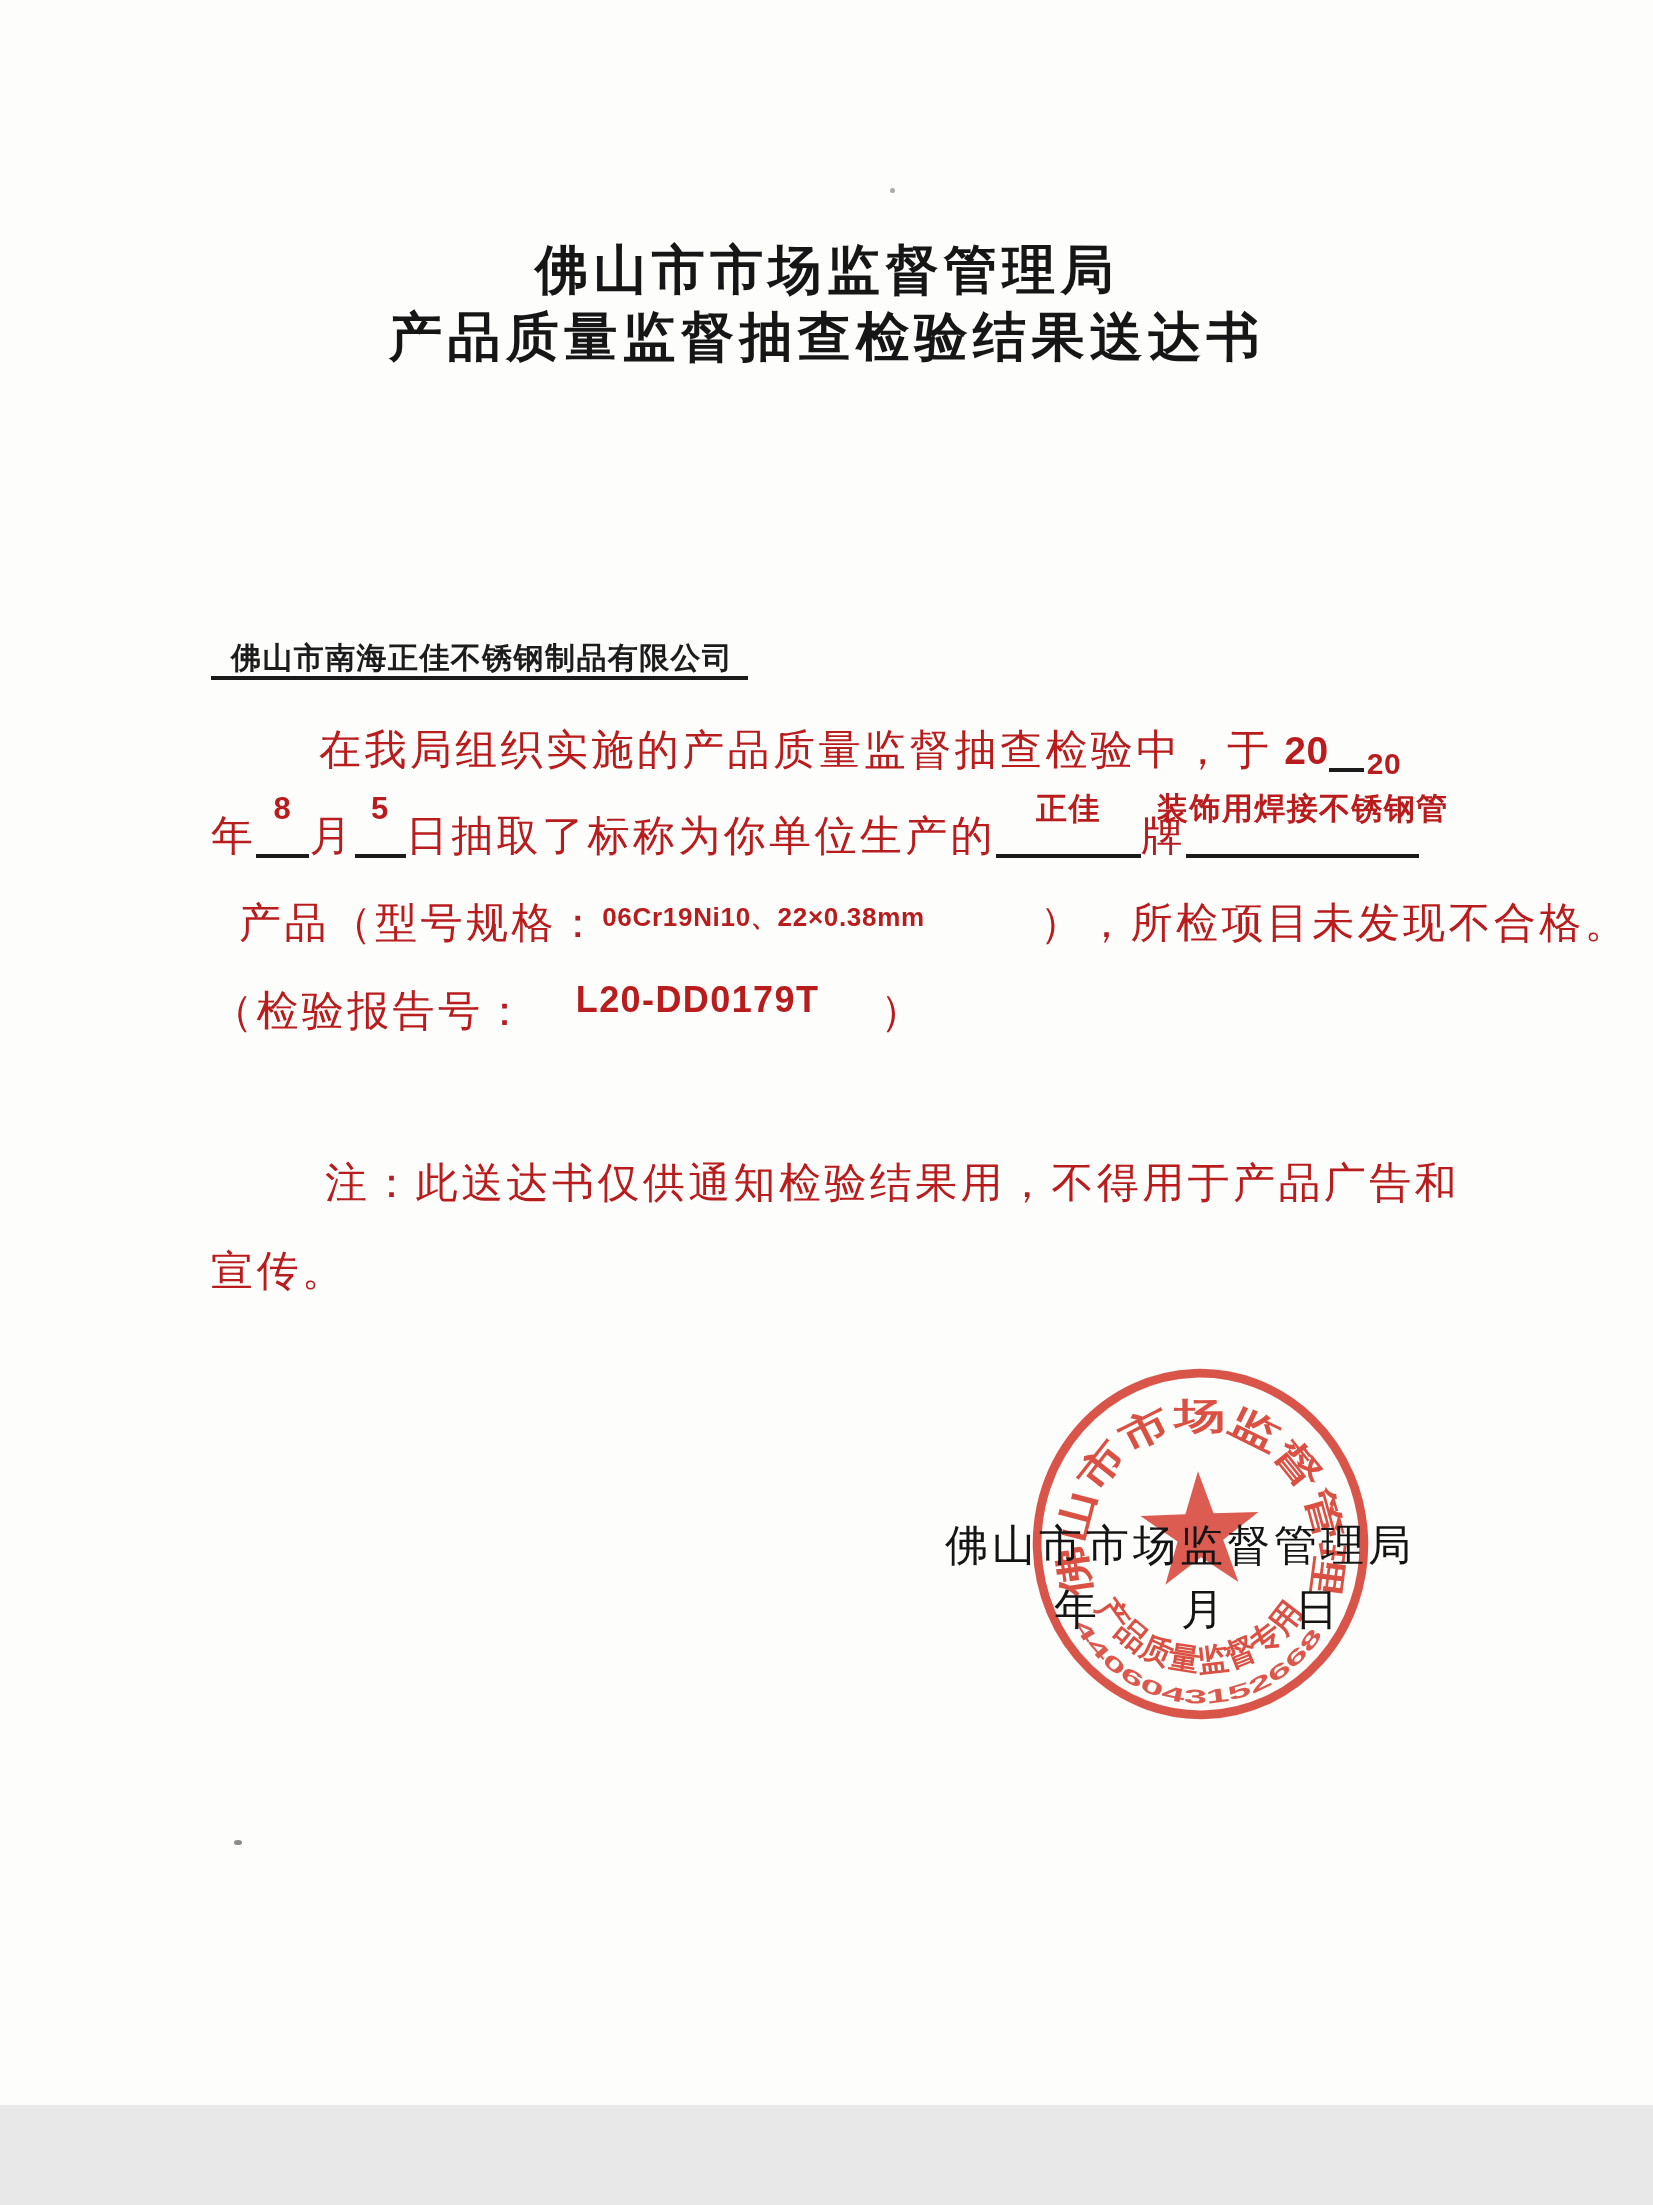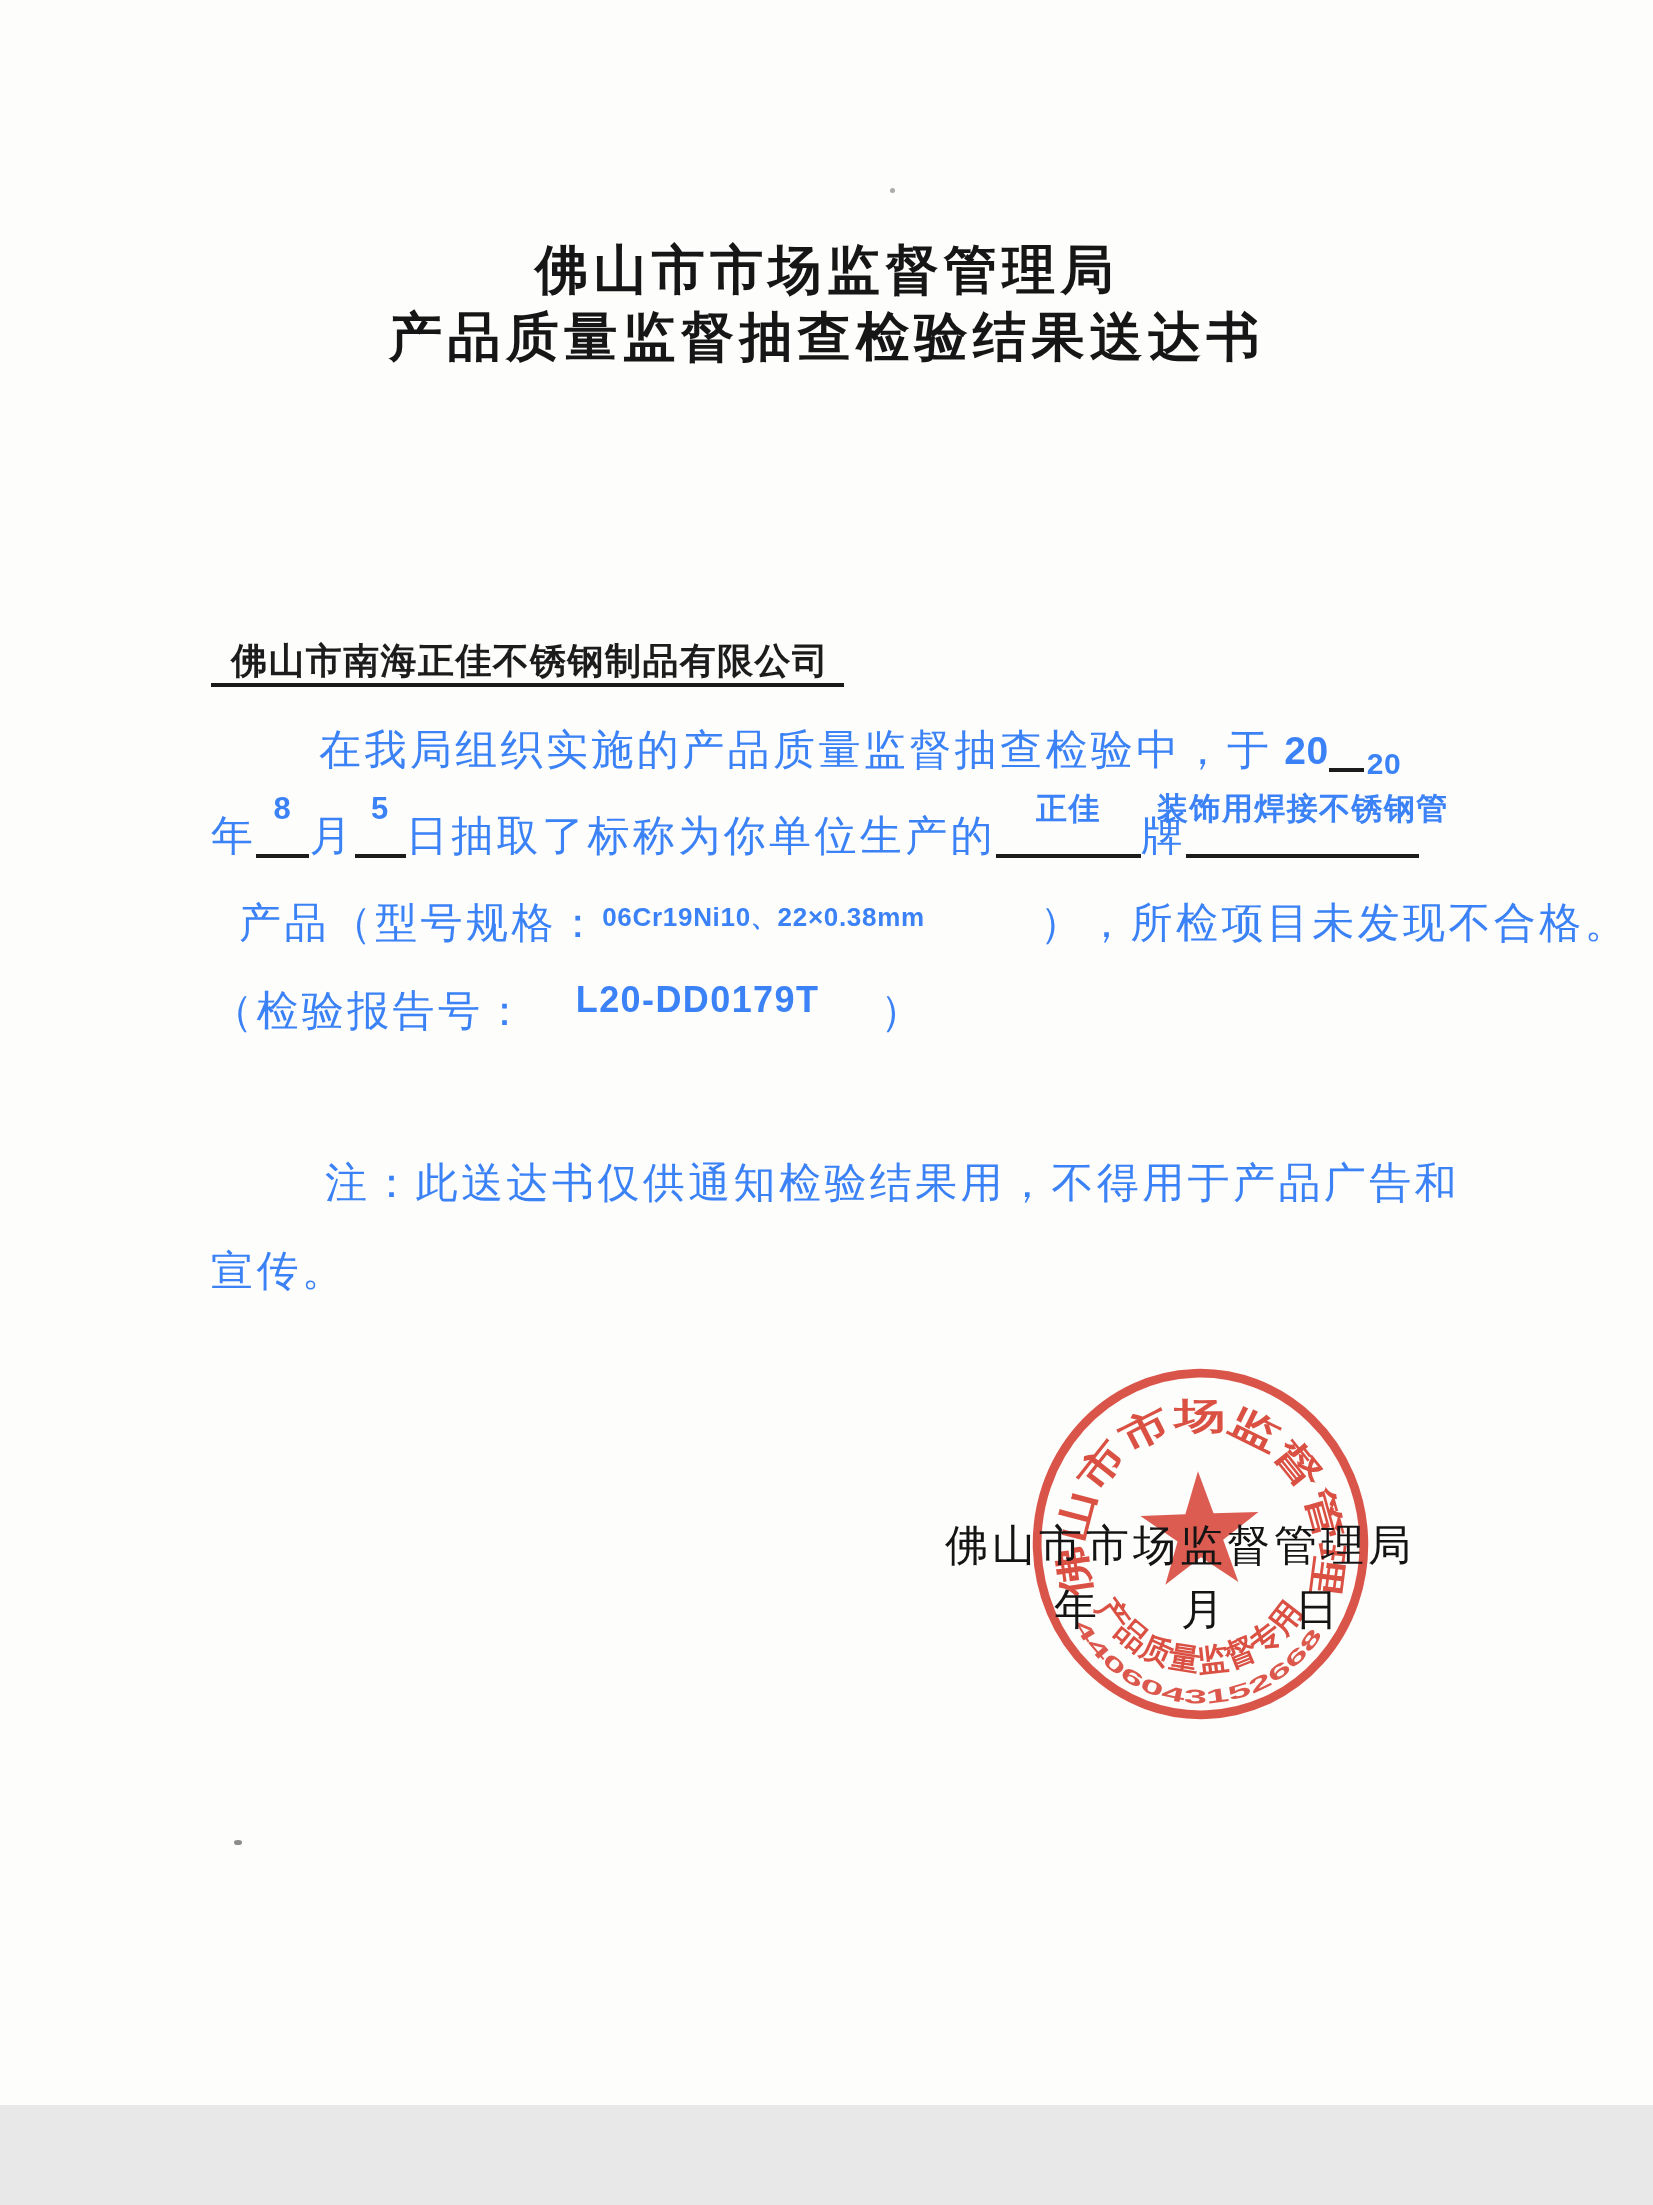--- a/index.html
+++ b/index.html
@@ -22,33 +22,33 @@
     letter-spacing:5.4px;
     color:#161616;
   }
   .t1{top:243px;}
   .t2{top:310px;}
   
   .company{
     position:absolute;left:211px;top:642px;
     font-family:"Liberation Sans", sans-serif;
     font-weight:700;
-    font-size:36px;line-height:1.06;
+    font-size:30px;line-height:1.06;
     letter-spacing:1.4px;
     padding:0 15px 2.7px 20px;
     border-bottom:4.7px solid #1a1a1a;
     white-space:nowrap;
   }
   
   .bl{
     position:absolute;left:211px;
     font-size:42px;line-height:1;
     letter-spacing:3.4px;
     white-space:nowrap;
-    color:#3b82f6;
+    color:#b91c1c;
   }
   .bl.l1{top:729px;left:319px;}
   .bl.l2{top:815px;}
   .bl.l3{top:902px;margin-left:28px;}
   .bl.l4{top:990px;}
   .bl.n1{top:1162px;left:319px;margin-left:6px;}
   .bl.n2{top:1250px;}
   .yearprint{
     font-family:"Liberation Sans", sans-serif;
     font-weight:700;font-size:39px;letter-spacing:0.7px;

